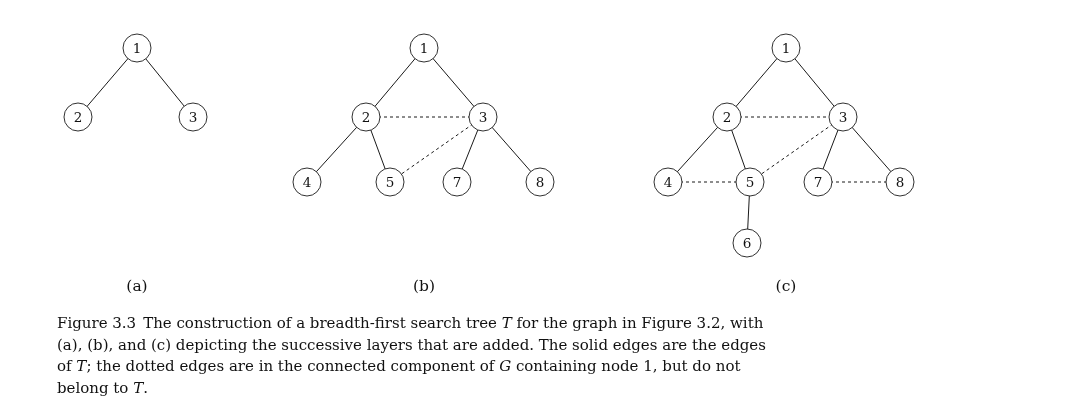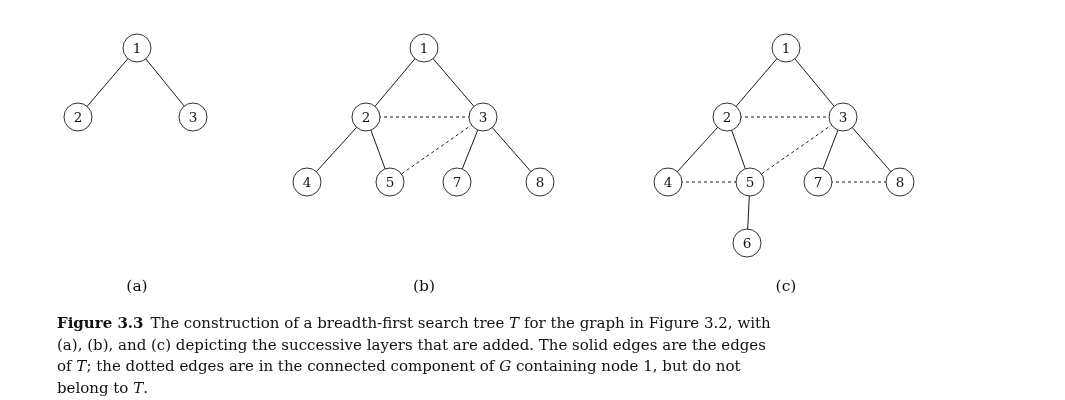--- a/index.html
+++ b/index.html
@@ -1,19 +1,19 @@
 <!DOCTYPE html>
 <html><head>
 <meta charset="utf-8">
 <style>
   html,body{margin:0;padding:0;background:#ffffff;}
   .page{position:relative;width:1065px;height:400px;background:#ffffff;font-family:"DejaVu Serif", serif;color:#111111;overflow:hidden;}
   .diagrams{position:absolute;left:0;top:0;display:block;}
   .caption{position:absolute;left:57px;top:313px;width:714px;font-size:15px;line-height:21.5px;text-align:left;}
-  .caption b{font-weight:bold;margin-right:7px;margin-top:38px;}
+  .caption b{font-weight:normal;margin-right:7px;margin-top:38px;}
   svg text{font-family:"DejaVu Serif", serif;fill:#111111;}
 </style>
 </head>
 <body>
 
 <div class="page">
   <svg class="diagrams" width="1065" height="305" viewBox="0 0 1065 305">
       <g>
         <line x1="137" y1="48" x2="78" y2="117" stroke="#1a1a1a" stroke-width="1"></line>
         <line x1="137" y1="48" x2="193" y2="117" stroke="#1a1a1a" stroke-width="1"></line>

